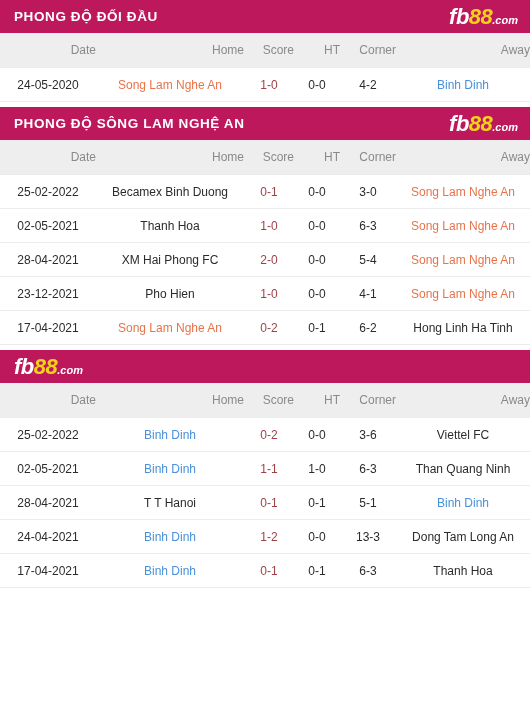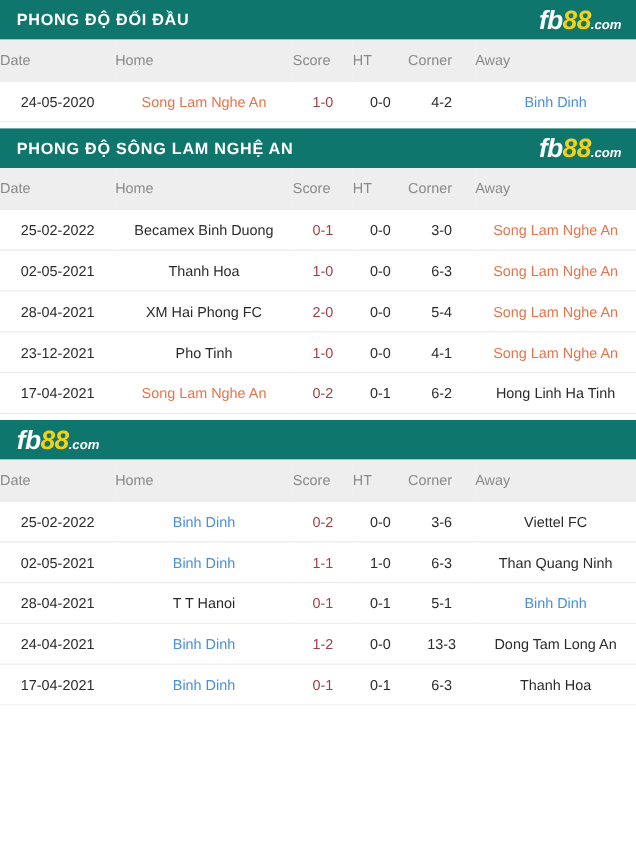--- a/index.html
+++ b/index.html
@@ -18,21 +18,21 @@
   .page {
     width: 530px;
     height: 706px;
     position: relative;
     background: #ffffff;
   }
 
   
   .banner {
     height: 33px;
-    background: #0f766e;
+    background: #be185d;
     display: flex;
     align-items: center;
     justify-content: space-between;
     padding: 0 12px 0 14px;
     box-sizing: border-box;
   }
   .banner-title {
     color: #ffffff;
     font-size: 13.5px;
     font-weight: bold;
@@ -64,21 +64,21 @@
     border-collapse: collapse;
     table-layout: fixed;
   }
   table.matches thead th {
     background: #eeeeee;
     color: #8a8a8a;
     font-weight: normal;
     font-size: 12px;
     height: 34px;
     padding: 0;
-    text-align: left;
+    text-align: right;
     border: none;
   }
   table.matches tbody td {
     height: 33px;
     padding: 0 2px;
     text-align: center;
     font-size: 12px;
     border-bottom: 1px solid #ececec;
     background: #ffffff;
     white-space: nowrap;
@@ -179,21 +179,21 @@
             <tr>
               <td class="col-date c-date">28-04-2021</td>
               <td class="col-home team-dark">XM Hai Phong FC</td>
               <td class="col-score c-score">2-0</td>
               <td class="col-ht c-ht">0-0</td>
               <td class="col-corner c-corner">5-4</td>
               <td class="col-away team-orange">Song Lam Nghe An</td>
             </tr>
             <tr>
               <td class="col-date c-date">23-12-2021</td>
-              <td class="col-home team-dark">Pho Tinh</td>
+              <td class="col-home team-dark">Pho Hien</td>
               <td class="col-score c-score">1-0</td>
               <td class="col-ht c-ht">0-0</td>
               <td class="col-corner c-corner">4-1</td>
               <td class="col-away team-orange">Song Lam Nghe An</td>
             </tr>
             <tr>
               <td class="col-date c-date">17-04-2021</td>
               <td class="col-home team-orange">Song Lam Nghe An</td>
               <td class="col-score c-score">0-2</td>
               <td class="col-ht c-ht">0-1</td>

